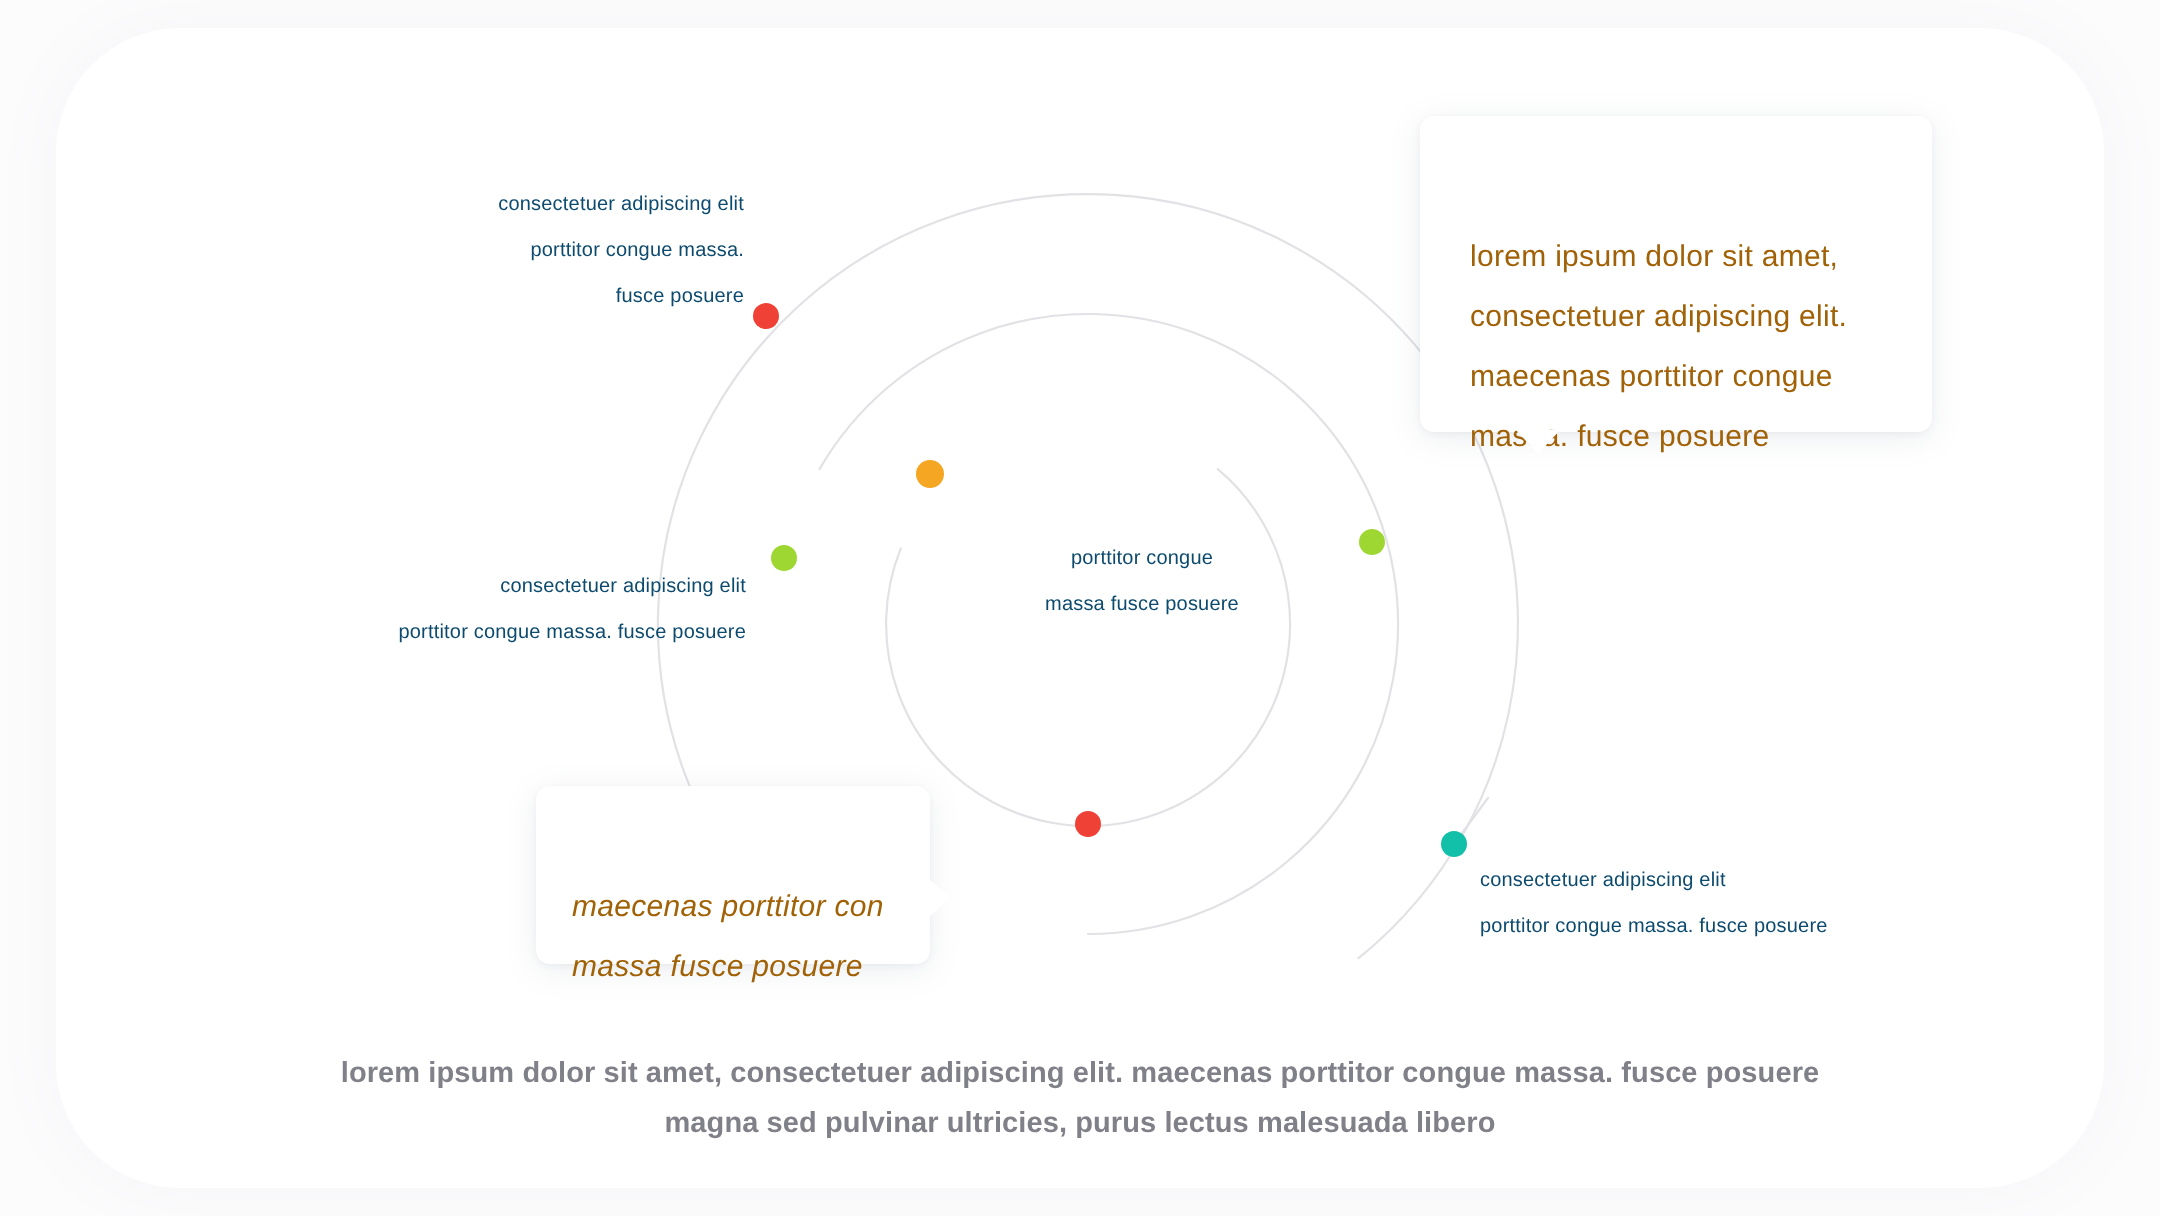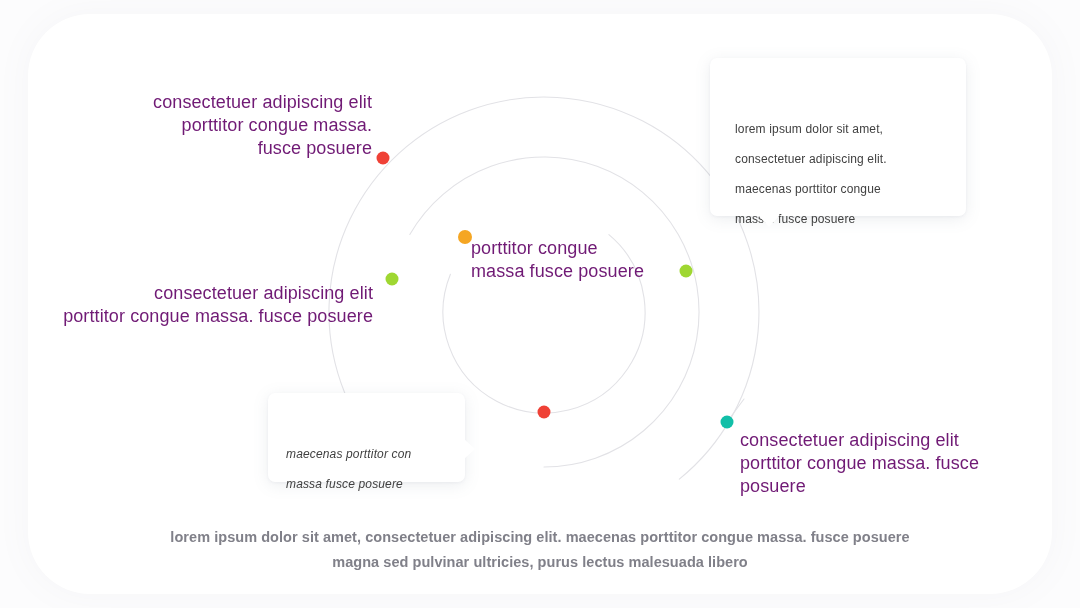--- a/index.html
+++ b/index.html
@@ -35,41 +35,41 @@
     left: 0;
     top: 0;
     width: 1080px;
     height: 608px;
     pointer-events: none;
   }
 
   
   .text-block {
     position: absolute;
-    color: #701a75;
-    font-size: 18px;
+    color: #0c4a6e;
+    font-size: 10px;
     line-height: 23px;
     letter-spacing: .1px;
     white-space: pre-line;
   }
 
   #label-top-left   { left: 120px; top: 91px;  width: 252px; text-align: right; }
-  #label-center     { left: 471px; top: 237px; width: 200px; text-align: left; }
+  #label-center     { left: 471px; top: 268px; width: 200px; text-align: center; }
   #label-left       { left: 60px;  top: 282px; width: 313px; text-align: right; }
   #label-bottom-right { left: 740px; top: 429px; width: 300px; text-align: left; }
 
   
   .callout {
     position: absolute;
     background: #ffffff;
     border-radius: 7px;
     box-shadow: 0 3px 16px rgba(110,120,140,0.13),
                 0 1px 3px rgba(110,120,140,0.07);
-    color: #404040;
-    font-size: 12px;
+    color: #a16207;
+    font-size: 15px;
     line-height: 30px;
     letter-spacing: .15px;
     white-space: pre-line;
   }
   .callout .tail {
     position: absolute;
     width: 0; height: 0;
   }
 
   #callout-top-right {

